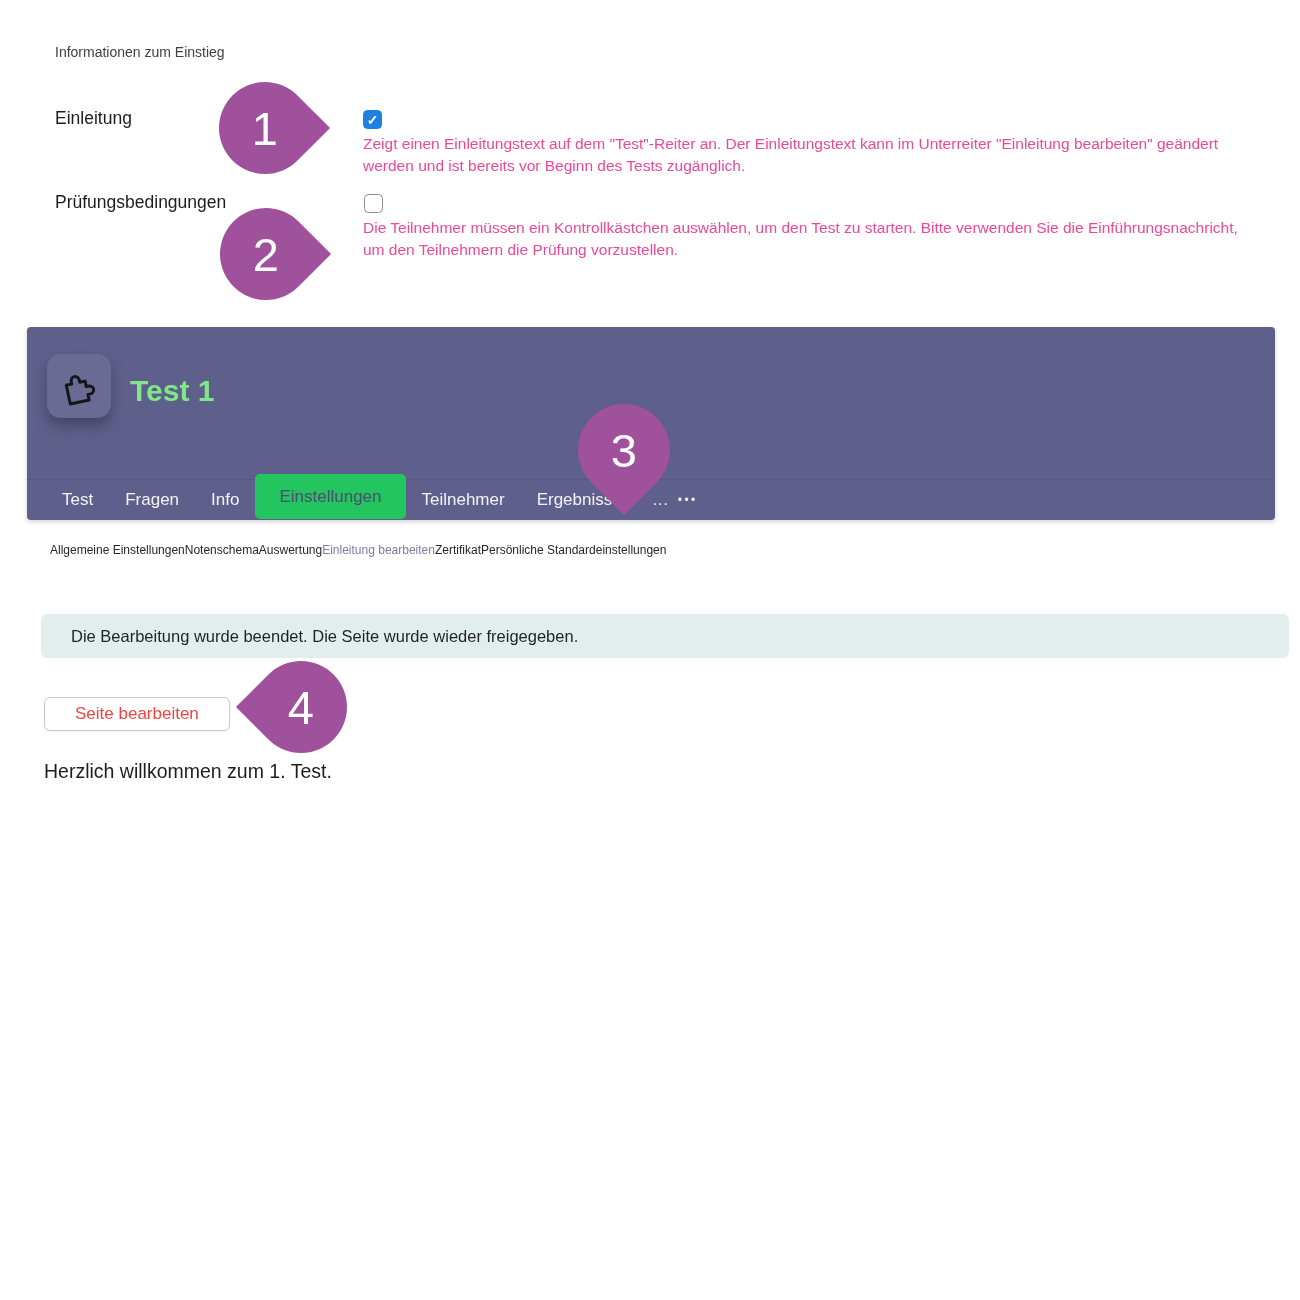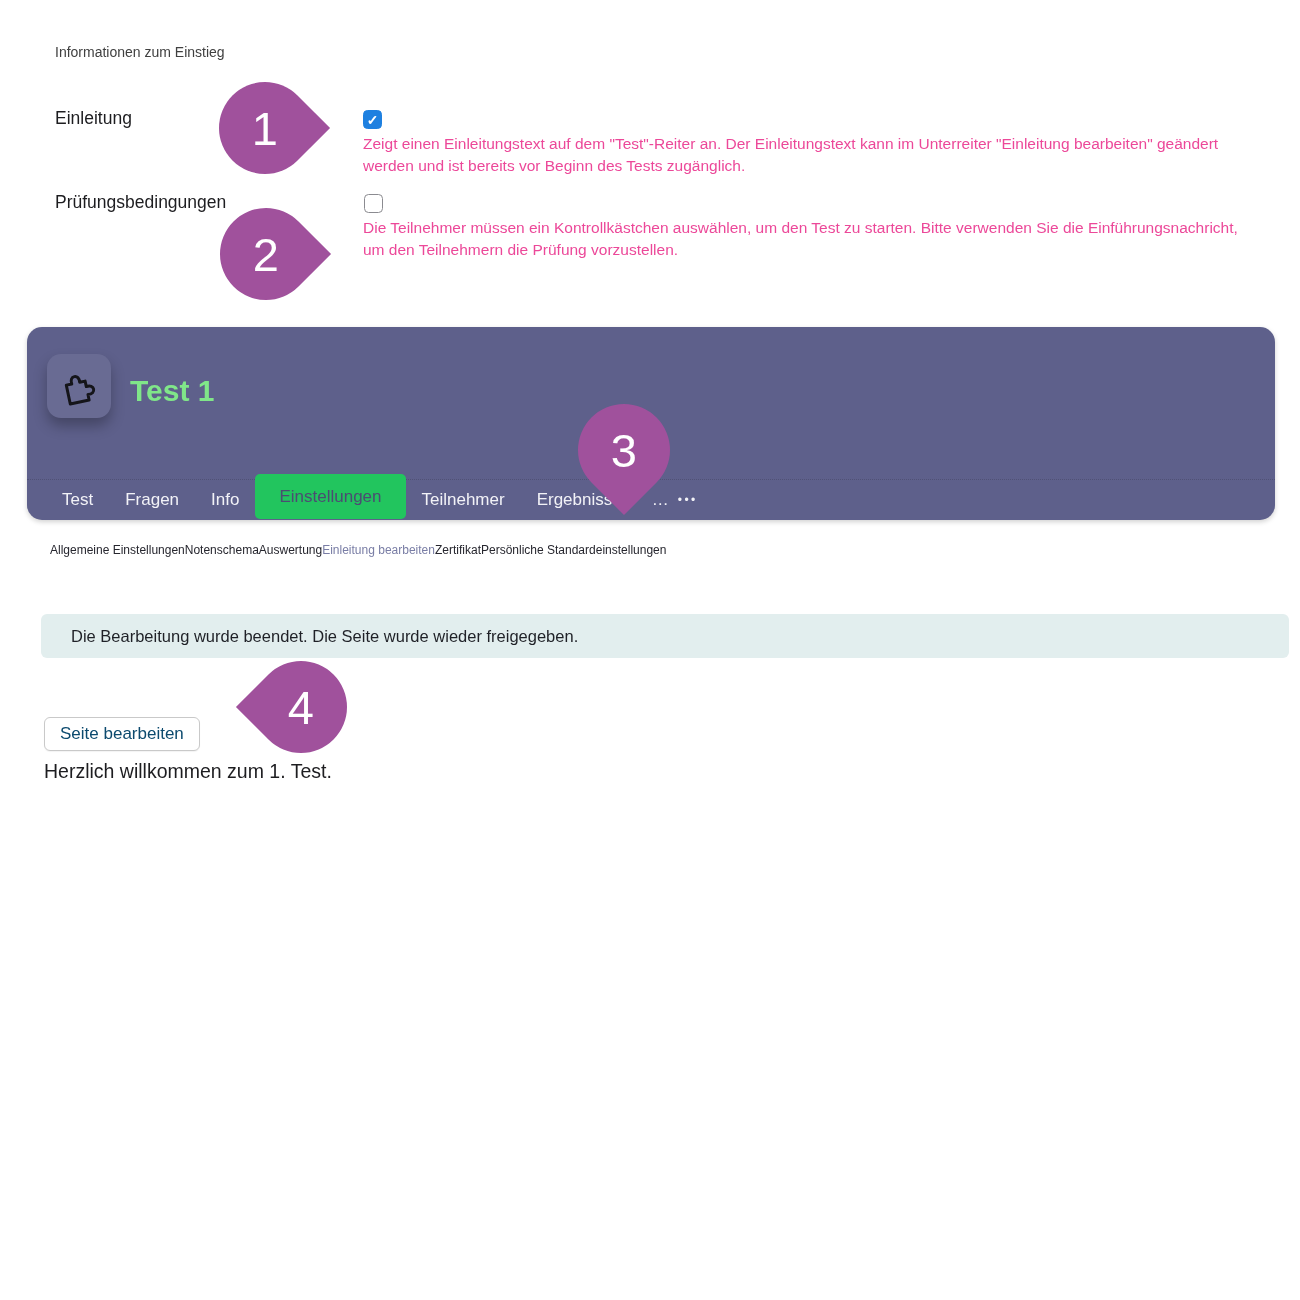--- a/index.html
+++ b/index.html
@@ -44,21 +44,21 @@
   .field-desc {
     font-size: 15.5px; line-height: 21.5px; color: #ec4899;
   }
   #desc-1 { left: 363px; top: 133px; width: 884px; }
   #desc-2 { left: 363px; top: 217px; width: 892px; }
 
   
   #header-card {
     left: 27px; top: 327px; width: 1248px; height: 193px;
     background: #5e608b;
-    border-radius: 15px;
+    border-radius: 4px;
     box-shadow: 0 2px 5px rgba(0,0,0,0.18);
   }
   #icon-tile {
     left: 20px; top: 27px; width: 64px; height: 64px;
     background: #696b93;
     border-radius: 14px;
     box-shadow: 0 8px 14px rgba(0,0,0,0.28);
     display: flex; align-items: center; justify-content: center;
   }
   #icon-tile svg { transform: rotate(-12deg); }
@@ -108,26 +108,25 @@
     padding-left: 30px; box-sizing: border-box;
     font-size: 16.5px; color: #1f2127;
   }
 
   
   #edit-page-button {
     left: 44px; top: 697px;
     background: #fff;
     border: 1px solid #c9c9c9;
     border-radius: 6px;
-    padding: 6px 15px;
-    font-size: 17px; color: #0c4a6e;
+    padding: 6px 30px;
+    font-size: 17px; color: #ef4444;
     font-family: "Liberation Sans", sans-serif;
     box-shadow: 0 1px 1px rgba(0,0,0,0.05);
     cursor: pointer;
-    margin-top: 20px;
   }
   #welcome-text { left: 44px; top: 760px; font-size: 19.5px; }
 
   
   .callout {
     position: absolute;
     width: 92px; height: 92px;
     background: #a0519c;
     transform: rotate(45deg);
     display: flex; align-items: center; justify-content: center;

